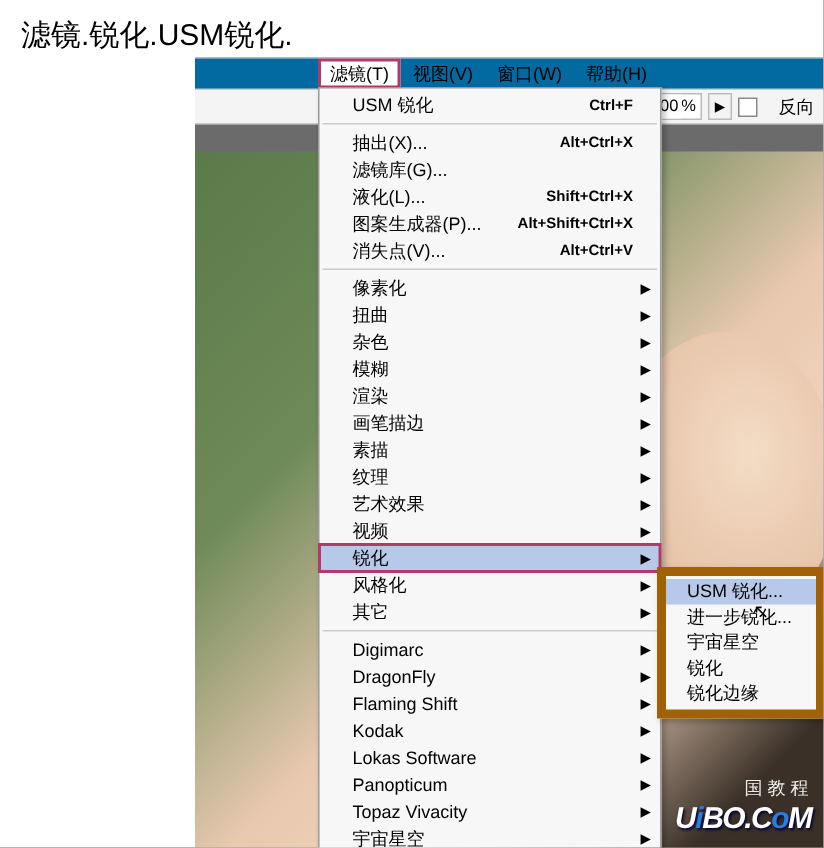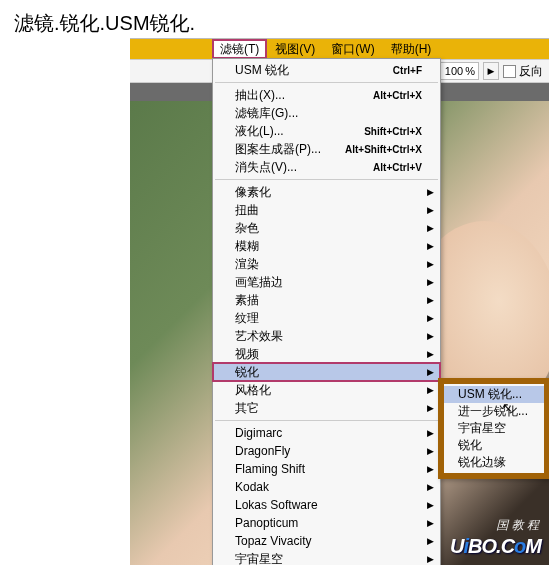--- a/index.html
+++ b/index.html
@@ -23,21 +23,21 @@
     left: 130px;
     top: 38px;
     width: 419px;
     height: 527px;
     background: #e8e8e8;
     border-top: 1px solid #bbb;
   }
   .menu-bar {
     display: flex;
     height: 20px;
-    background: #eab308;
+    background: #0369a1;
     border-bottom: 1px solid #ccc;
     padding-left: 82px;
   }
   .menu-title {
     padding: 2px 8px;
     cursor: default;
   }
   .menu-title.active {
     border: 2px solid #b23a6b;
     padding: 0 6px;
@@ -78,21 +78,21 @@
     border: 1px solid #bbb;
     background: #f4f4f4;
     display: flex;
     align-items: center;
     justify-content: center;
     font-size: 9px;
   }
   .checkbox {
     display: flex;
     align-items: center;
-    gap: 3px;
+    gap: 14px;
     text-align: right;
   }
   .checkbox-box {
     width: 11px;
     height: 11px;
     border: 1px solid #888;
     background: #fff;
   }
   .canvas {
     position: absolute;
@@ -132,21 +132,20 @@
     text-shadow: 1px 1px 2px #003;
     letter-spacing: -1px;
   }
   .watermark .blue { color: #2a7de1; }
   .watermark-sub {
     position: absolute;
     right: 10px;
     bottom: 32px;
     color: #eee;
     font-size: 12px;
-    font-style: italic;
   }
 
   .menu {
     position: absolute;
     left: 212px;
     top: 58px;
     width: 227px;
     background: #f7f7f7;
     border: 1px solid #999;
     box-shadow: 2px 2px 4px rgba(0,0,0,0.25);

